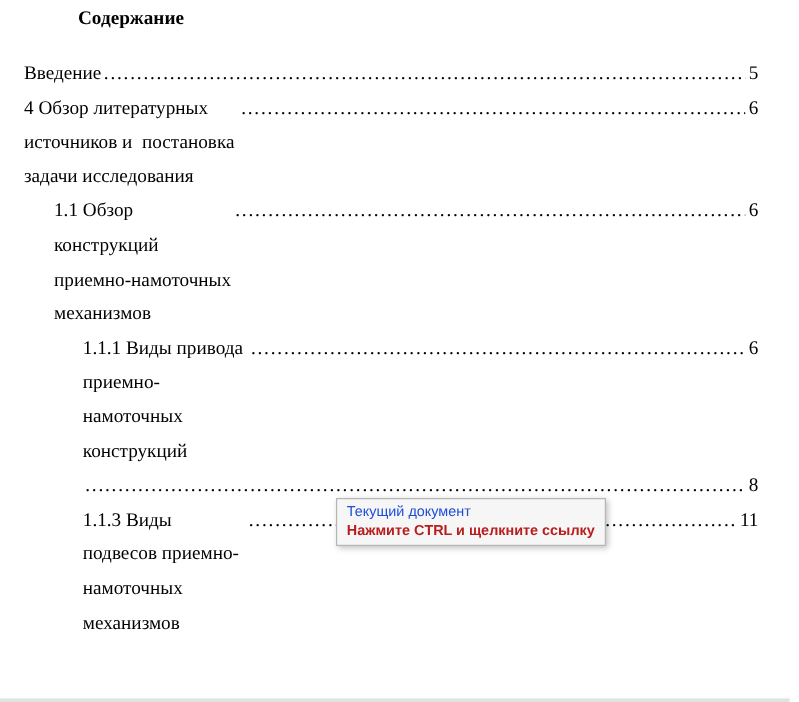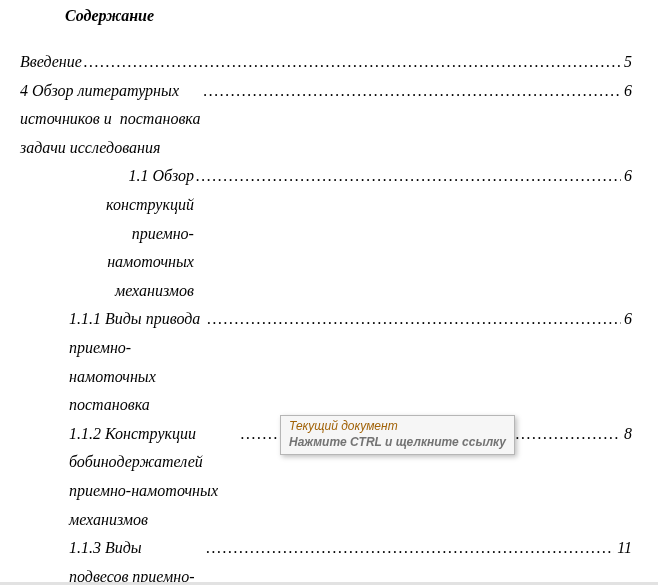--- a/index.html
+++ b/index.html
@@ -9,29 +9,28 @@
     background: #ffffff;
     overflow: hidden;
   }
   .page {
     position: relative;
     width: 658px; height: 585px;
     padding: 5px 26px 0 8px;
     font-family: "Liberation Serif", "DejaVu Serif", serif;
     font-size: 16px;
     color: #000000;
-    font-style: italic;
   }
   .title {
     font-weight: 700;
     margin: 0 0 21px 57px;
     line-height: 22px;
   }
   .toc-entry { cursor: pointer; margin-left: 12px; }
-  .toc-entry.indent-1 { padding-left: 25px; text-align: right; }
+  .toc-entry.indent-1 { padding-left: 25px; }
   .toc-entry.indent-2 { padding-left: 49px; }
   .toc-line {
     display: flex;
     align-items: baseline;
     line-height: 28.6px;
   }
   .toc-text { white-space: pre-wrap; flex: 0 1 auto; }
   .leader {
     flex: 1 1 auto;
     min-width: 10px;
@@ -47,22 +46,22 @@
   .tooltip {
     position: absolute;
     left: 280px; top: 415px;
     background: #f6f6f6;
     border: 1px solid #b6b6b6;
     box-shadow: 2px 2px 5px rgba(0,0,0,0.25);
     padding: 3px 8px 4px 8px;
     font-family: "Liberation Sans", "DejaVu Sans", sans-serif;
     white-space: nowrap;
   }
-  .tooltip-line1 { font-size: 12px; color: #a16207; line-height: 15px; }
-  .tooltip-line2 { font-size: 12px; font-weight: 700; color: #737373; line-height: 16px; }
+  .tooltip-line1 { font-size: 12px; color: #1d4ed8; line-height: 15px; }
+  .tooltip-line2 { font-size: 12px; font-weight: 700; color: #b91c1c; line-height: 16px; }
   .bottom-edge {
     position: absolute;
     left: 0; bottom: 0;
     width: 100%; height: 3px;
     background: #e2e2e2;
   }
 </style>
 </head>
 <body>
 
@@ -85,28 +84,27 @@
       </div>
       <div class="toc-entry indent-1">
         <div class="toc-line">
           <span class="toc-text">1.1 Обзор конструкций приемно-намоточных механизмов</span>
           <span class="leader"></span>
           <span class="page-num">6</span>
         </div>
       </div>
       <div class="toc-entry indent-2">
         <div class="toc-line">
-          <span class="toc-text">1.1.1 Виды привода приемно-намоточных постановка</span>
+          <span class="toc-text">1.1.1 Виды привода приемно-намоточных конструкций</span>
           <span class="leader"></span>
           <span class="page-num">6</span>
         </div>
       </div>
       <div class="toc-entry indent-2">
         <div class="toc-line">
-          <span class="toc-text">1.1.2 Конструкции бобинодержателей приемно-намоточных механизмов</span>
           <span class="leader"></span>
           <span class="page-num">8</span>
         </div>
       </div>
       <div class="toc-entry indent-2">
         <div class="toc-line">
           <span class="toc-text">1.1.3 Виды подвесов приемно-намоточных механизмов</span>
           <span class="leader"></span>
           <span class="page-num">11</span>
         </div>

